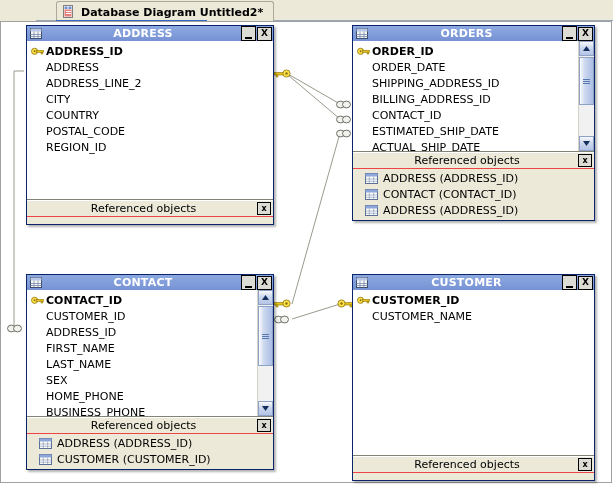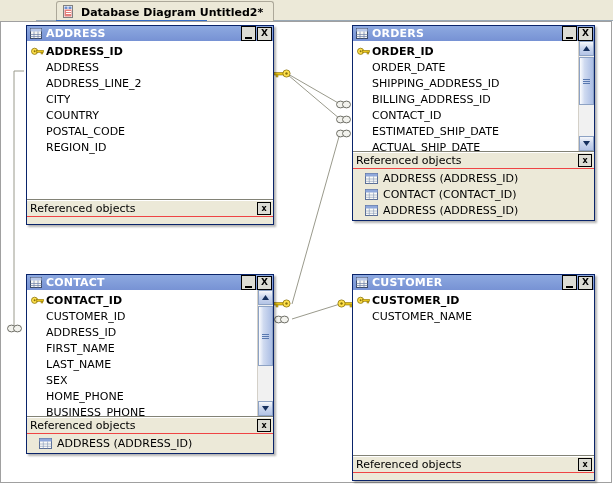--- a/index.html
+++ b/index.html
@@ -31,21 +31,21 @@
   #tab-dropdown{right:22px;}
   #tab-scroll-left{right:4px;}
 
   
   #canvas{position:absolute;left:0px;top:21px;width:613px;height:463px;background:#fff;overflow:hidden;}
   #canvas-border{position:absolute;left:0;top:0;width:612px;height:462px;border:1px solid #a0a0a0;box-sizing:border-box;pointer-events:none;}
 
   
   .node{position:absolute;background:#a16207;
         border:1px solid #0a246a;box-sizing:border-box;
-        box-shadow:2px 2px 2px rgba(0,0,0,.30);}
+        box-shadow:2px 2px 2px rgba(0,0,0,.30);text-align:center;}
   .node-title{
     height:15px;background:#7f9ddb;
     background:linear-gradient(to bottom,#8da9e0 0%,#7792d4 100%);
     display:flex;align-items:center;padding:0 1px 0 3px;
     color:#fff;font-weight:bold;font-size:11px;letter-spacing:.2px;
   }
   .node-title .t-icon{width:12px;height:11px;margin-right:4px;flex:none;}
   .node-title .t-label{flex:1;overflow:hidden;white-space:nowrap;}
   .titlebtn{width:13px;height:12px;background:#dcdcd4;border:1px solid #000;
      display:flex;align-items:center;justify-content:center;
@@ -430,20 +430,28 @@
     </div>
     <div class="reflist" style="">
       <div class="refitem">
         <svg class="ri" viewBox="0 0 13 11">
     <rect x="0.5" y="0.5" width="12" height="10" fill="#fbfbf7" stroke="#5a6e96"></rect>
     <rect x="0.5" y="0.5" width="12" height="3" fill="#8fa8db"></rect>
     <path d="M4.3 3.5 V10.5 M8.6 3.5 V10.5 M0.5 6 H12.5 M0.5 8.3 H12.5" stroke="#8293b5" stroke-width=".6"></path>
   </svg>
         <span>ADDRESS (ADDRESS_ID)</span>
       </div>
+      <div class="refitem">
+        <svg class="ri" viewBox="0 0 13 11">
+    <rect x="0.5" y="0.5" width="12" height="10" fill="#fbfbf7" stroke="#5a6e96"></rect>
+    <rect x="0.5" y="0.5" width="12" height="3" fill="#8fa8db"></rect>
+    <path d="M4.3 3.5 V10.5 M8.6 3.5 V10.5 M0.5 6 H12.5 M0.5 8.3 H12.5" stroke="#8293b5" stroke-width=".6"></path>
+  </svg>
+        <span>CUSTOMER (CUSTOMER_ID)</span>
+      </div>
           </div>
   </div>
         <div class="node" style="left: 352px; top: 253px; width: 243px;">
     <div class="node-title">
       <svg class="t-icon" viewBox="0 0 12 11">
     <rect x="0.5" y="0.5" width="11" height="10" fill="#f6f6f2" stroke="#3a4a6a"></rect>
     <rect x="0.5" y="0.5" width="11" height="3" fill="#b9c8e8"></rect>
     <path d="M4 3.5 V10.5 M8 3.5 V10.5 M0.5 6.5 H11.5 M0.5 8.5 H11.5" stroke="#6b7ea8" stroke-width=".7"></path>
   </svg>
       <span class="t-label">CUSTOMER</span>

